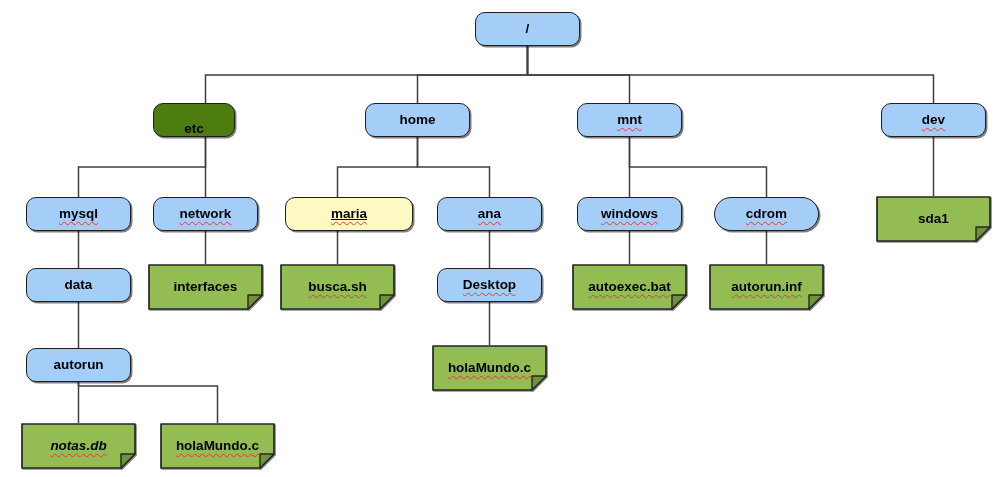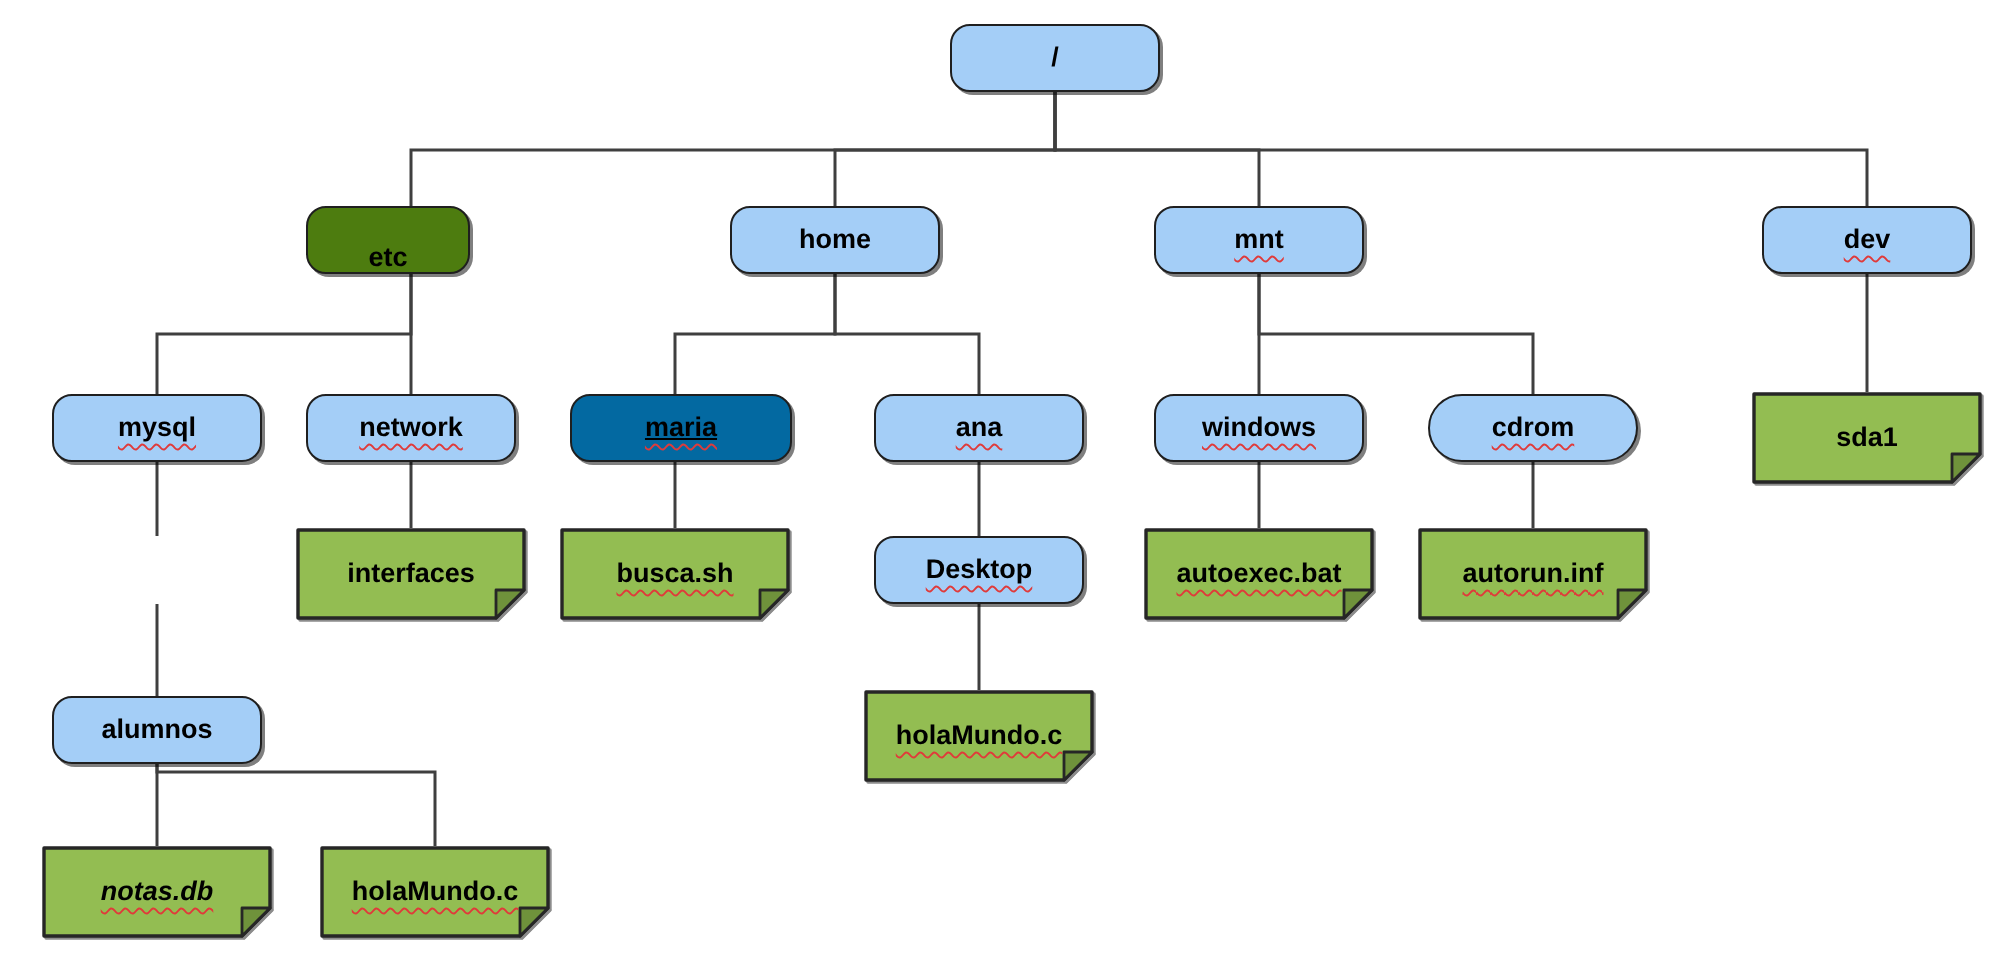--- a/index.html
+++ b/index.html
@@ -87,38 +87,41 @@
     </div>
     <div class="node directory" style="left: 881px; top: 103px; width: 105px; height: 34px; background: rgb(164, 206, 247); border-color: rgb(31, 31, 31);">
       <span class="label misspelled">dev</span>
     </div>
     <div class="node directory" style="left: 26px; top: 197px; width: 105px; height: 34px; background: rgb(164, 206, 247); border-color: rgb(31, 31, 31);">
       <span class="label misspelled">mysql</span>
     </div>
     <div class="node directory" style="left: 153px; top: 197px; width: 105px; height: 34px; background: rgb(164, 206, 247); border-color: rgb(31, 31, 31);">
       <span class="label misspelled">network</span>
     </div>
-    <div class="node directory" style="left: 285px; top: 197px; width: 111px; height: 34px; background: #0369a1; border-color: rgb(31, 31, 31); text-decoration: underline;">
+    <div class="node directory" style="left: 285px; top: 197px; width: 128px; height: 34px; background: #fef9c3; border-color: rgb(31, 31, 31); text-decoration: underline;">
       <span class="label misspelled">maria</span>
     </div>
     <div class="node directory" style="left: 437px; top: 197px; width: 105px; height: 34px; background: rgb(164, 206, 247); border-color: rgb(31, 31, 31);">
       <span class="label misspelled">ana</span>
     </div>
     <div class="node directory" style="left: 577px; top: 197px; width: 105px; height: 34px; background: rgb(164, 206, 247); border-color: rgb(31, 31, 31);">
       <span class="label misspelled">windows</span>
     </div>
     <div class="node directory" style="left: 714px; top: 197px; width: 105px; height: 34px; background: rgb(164, 206, 247); border-color: rgb(31, 31, 31); border-radius: 17px;">
       <span class="label misspelled">cdrom</span>
     </div>
     <div class="node file" style="left: 876px; top: 196px; width: 115px; height: 46px;">
       <svg class="note" width="115" height="46" viewBox="0 0 115 46">
         <path d="M1,1 H114 V31 L100,45 H1 Z" fill="#93BD52" stroke="#262626" stroke-width="1.7" stroke-linejoin="round"></path>
         <path d="M114,31 H100 V45 Z" fill="#6F923B" stroke="#262626" stroke-width="1.4" stroke-linejoin="round"></path>
       </svg>
       <span class="label">sda1</span>
+    </div>
+    <div class="node directory" style="left: 26px; top: 268px; width: 105px; height: 34px; background: rgb(164, 206, 247); border-color: rgb(31, 31, 31);">
+      <span class="label">data</span>
     </div>
     <div class="node file" style="left: 148px; top: 264px; width: 115px; height: 46px;">
       <svg class="note" width="115" height="46" viewBox="0 0 115 46">
         <path d="M1,1 H114 V31 L100,45 H1 Z" fill="#93BD52" stroke="#262626" stroke-width="1.7" stroke-linejoin="round"></path>
         <path d="M114,31 H100 V45 Z" fill="#6F923B" stroke="#262626" stroke-width="1.4" stroke-linejoin="round"></path>
       </svg>
       <span class="label">interfaces</span>
     </div>
     <div class="node file" style="left: 280px; top: 264px; width: 115px; height: 46px; border-radius: 17px;">
       <svg class="note" width="115" height="46" viewBox="0 0 115 46">
@@ -138,21 +141,21 @@
       <span class="label misspelled">autoexec.bat</span>
     </div>
     <div class="node file" style="left: 709px; top: 264px; width: 115px; height: 46px;">
       <svg class="note" width="115" height="46" viewBox="0 0 115 46">
         <path d="M1,1 H114 V31 L100,45 H1 Z" fill="#93BD52" stroke="#262626" stroke-width="1.7" stroke-linejoin="round"></path>
         <path d="M114,31 H100 V45 Z" fill="#6F923B" stroke="#262626" stroke-width="1.4" stroke-linejoin="round"></path>
       </svg>
       <span class="label misspelled">autorun.inf</span>
     </div>
     <div class="node directory" style="left: 26px; top: 348px; width: 105px; height: 34px; background: rgb(164, 206, 247); border-color: rgb(31, 31, 31);">
-      <span class="label">alumnos</span>
+      <span class="label">autorun</span>
     </div>
     <div class="node file" style="left: 432px; top: 345px; width: 115px; height: 46px;">
       <svg class="note" width="115" height="46" viewBox="0 0 115 46">
         <path d="M1,1 H114 V31 L100,45 H1 Z" fill="#93BD52" stroke="#262626" stroke-width="1.7" stroke-linejoin="round"></path>
         <path d="M114,31 H100 V45 Z" fill="#6F923B" stroke="#262626" stroke-width="1.4" stroke-linejoin="round"></path>
       </svg>
       <span class="label misspelled">holaMundo.c</span>
     </div>
     <div class="node file" style="left: 21px; top: 423px; width: 115px; height: 46px; font-style: italic;">
       <svg class="note" width="115" height="46" viewBox="0 0 115 46">

